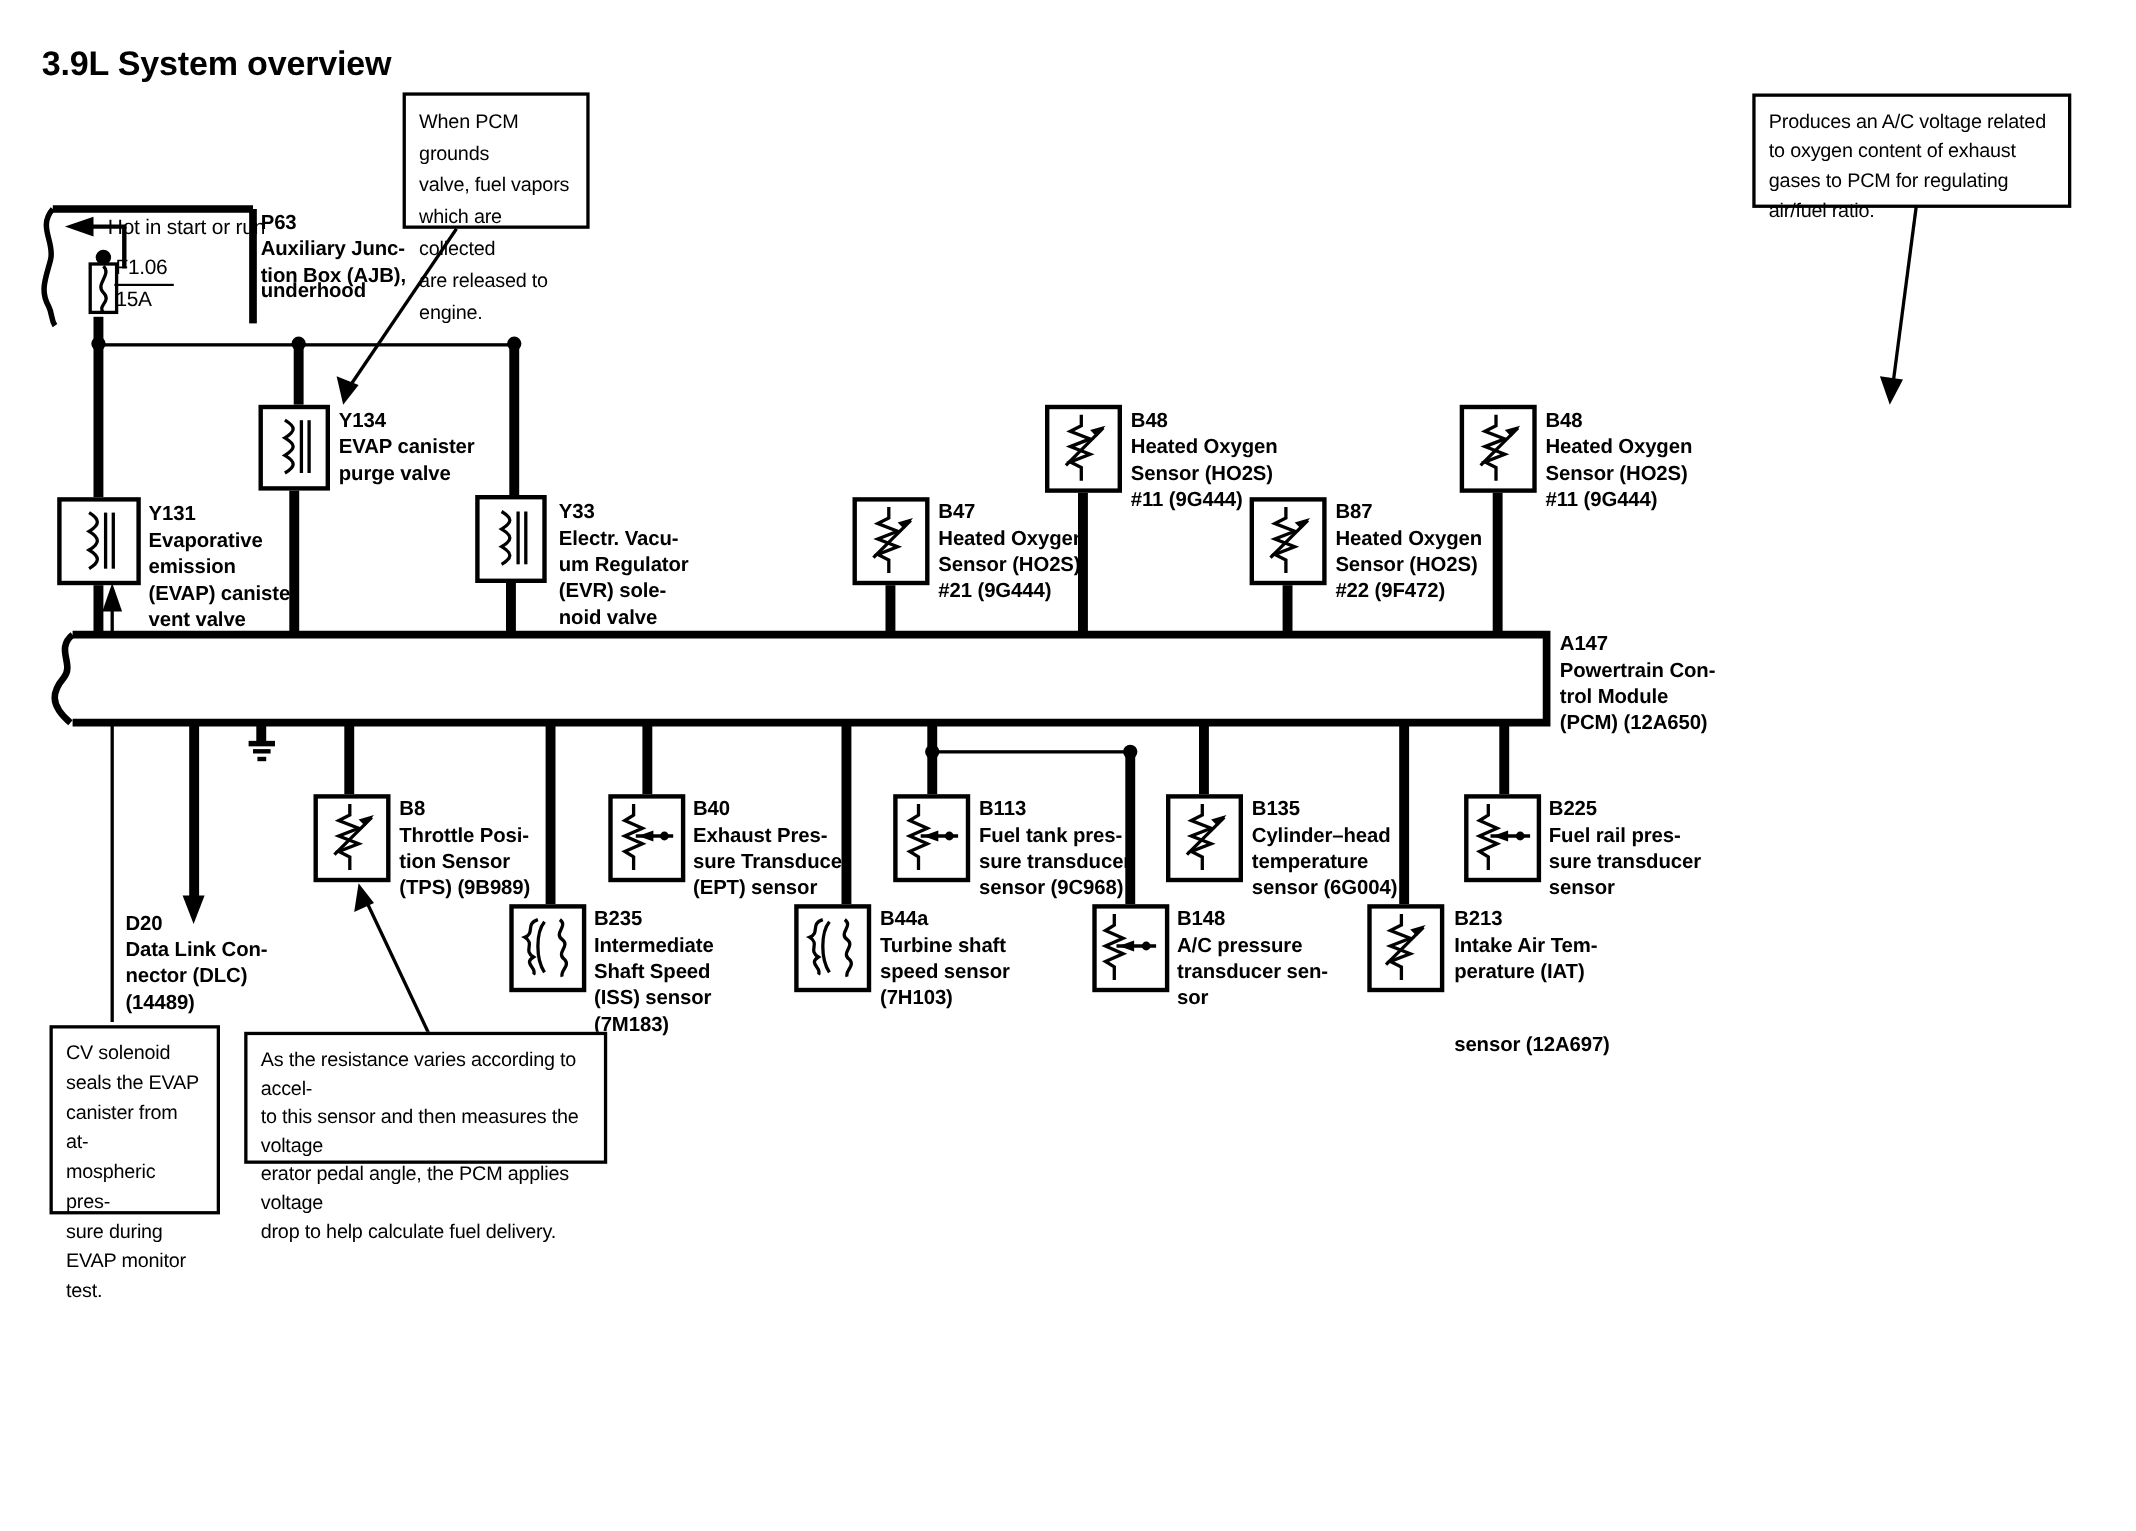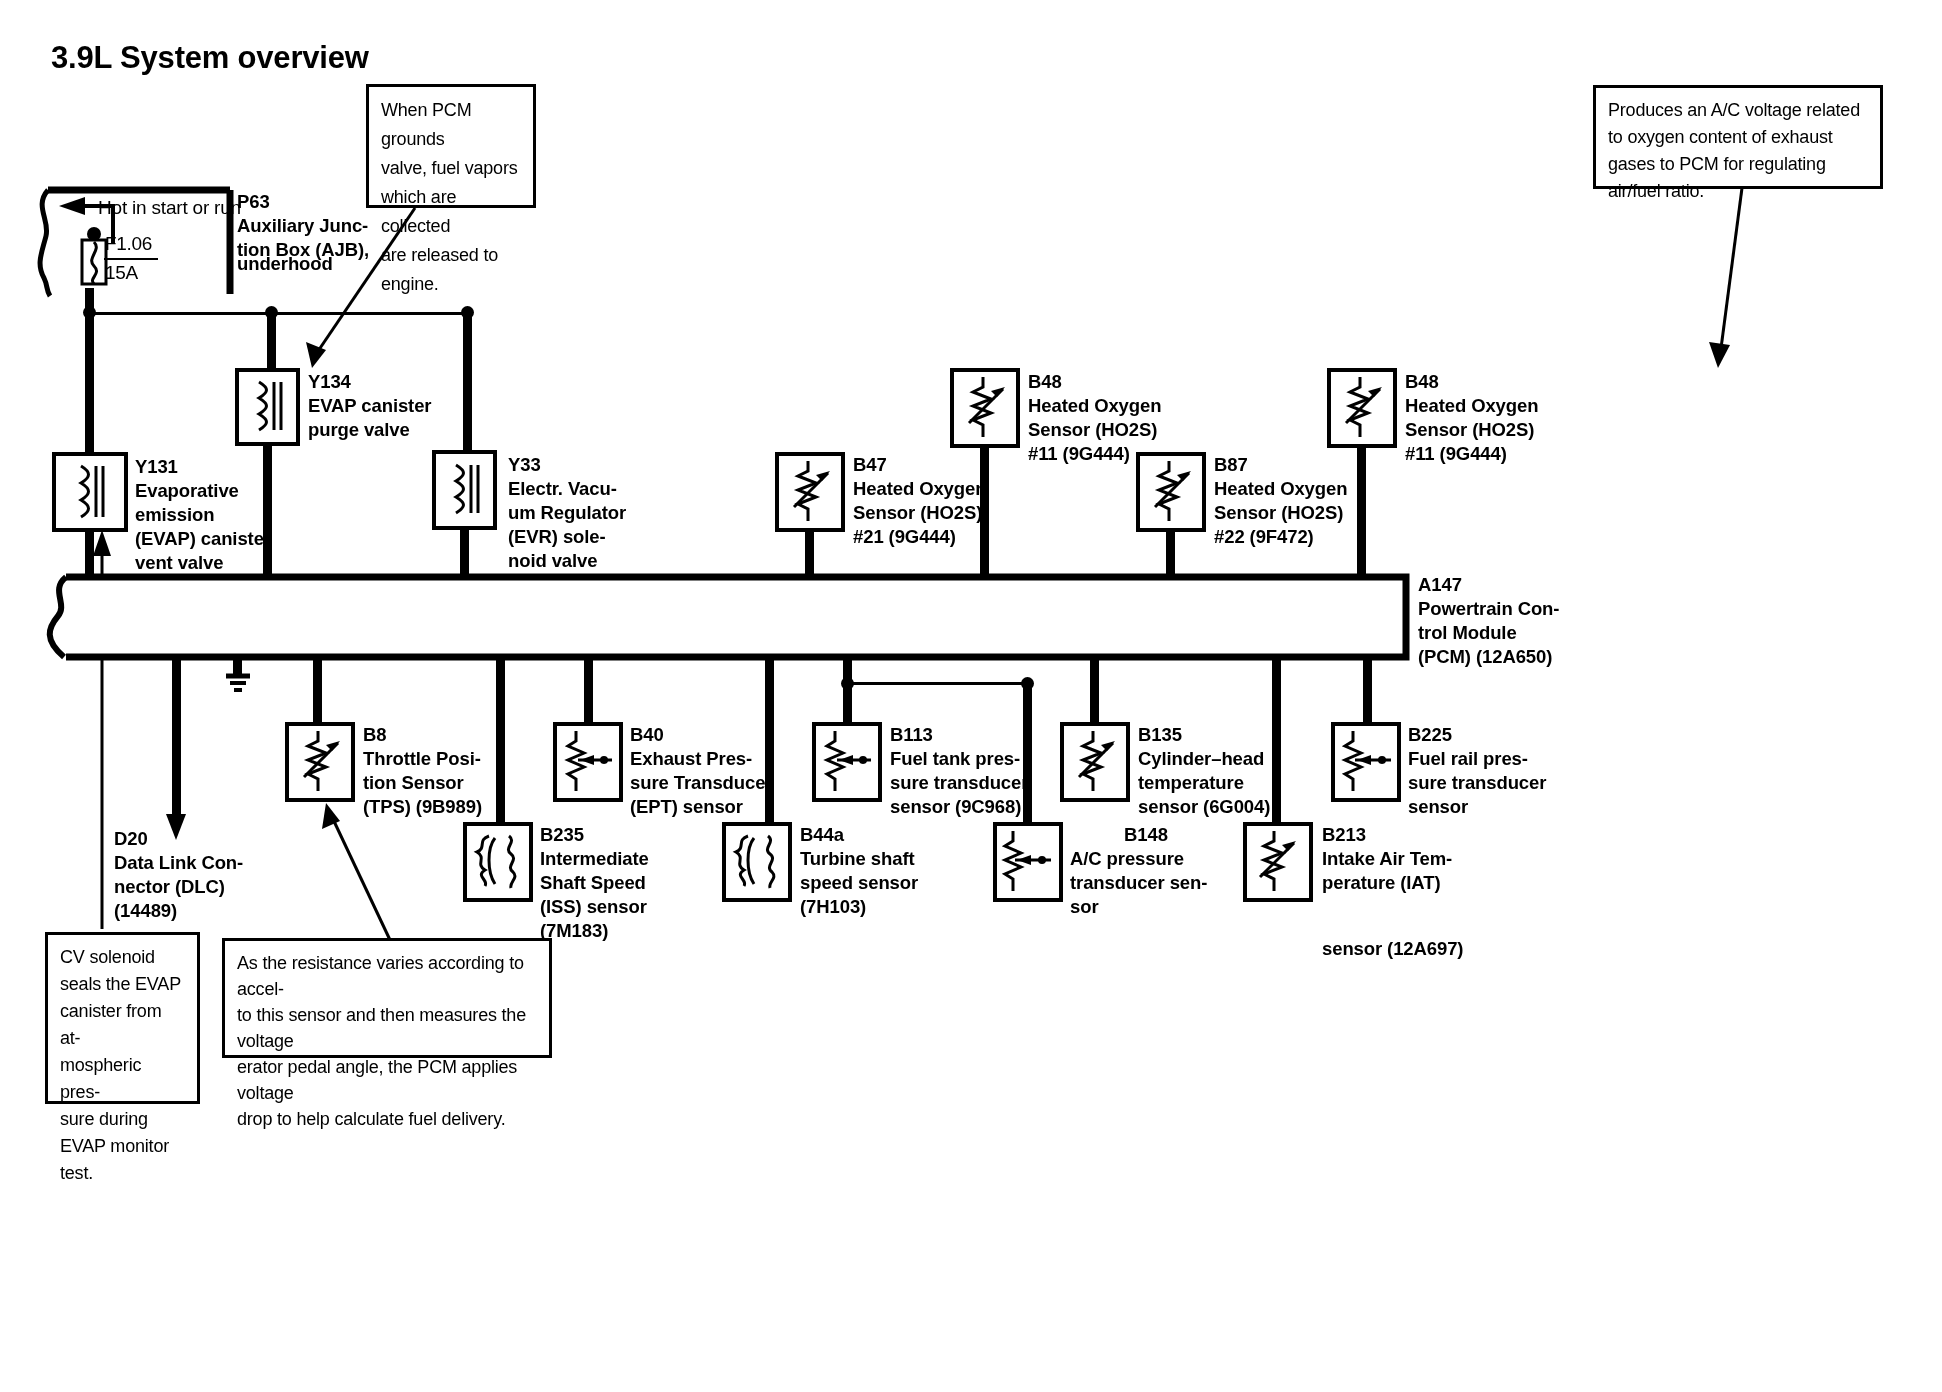--- a/index.html
+++ b/index.html
@@ -68,21 +68,21 @@
     line-height:23px;
   }
   svg{display:block;overflow:visible;}
   .sym{position:absolute;}
 </style>
 </head>
 <body>
 
 <div id="canvas">
 
-  <div class="t title" style="left:51px;top:40px;">3.9L System overview</div>
+  <div class="t title" style="left:38px;top:40px;">3.9L System overview</div>
 
   <div class="note" style="left:366px;top:84px;width:170px;height:124px;">
     <div>When PCM grounds</div>
     <div>valve, fuel vapors</div>
     <div>which are collected</div>
     <div>are released to</div>
     <div>engine.</div>
   </div>
 
   <svg class="sym" style="left:290px;top:200px;width:130px;height:175px;">
@@ -333,21 +333,21 @@
   <div class="t reflabel" style="left:890px;top:795px;text-align:right;">sensor (9C968)</div>
 
   <div class="wire vwire" style="left:1023px;top:682px;height:140px;"></div>
   <div class="box" style="left:993px;top:822px;width:70px;height:80px;"></div>
   <svg class="sym" style="left:1003px;top:829px;width:52px;height:66px;">
     <path d="M 10 2 L 10 12 L 2 17 L 18 24 L 2 31 L 18 38 L 2 45 L 10 50 L 10 62" stroke="#000" stroke-width="3" fill="none"></path>
     <line x1="12" y1="31" x2="48" y2="31" stroke="#000" stroke-width="3"></line>
     <polygon points="14,31 28,26 28,36" fill="#000"></polygon>
     <circle cx="39" cy="31" r="4" fill="#000"></circle>
   </svg>
-  <div class="t reflabel" style="left:1124px;top:823px;">B148</div>
+  <div class="t reflabel" style="left:1070px;top:823px;">B148</div>
   <div class="t reflabel" style="left:1070px;top:847px;">A/C pressure</div>
   <div class="t reflabel" style="left:1070px;top:871px;">transducer sen-</div>
   <div class="t reflabel" style="left:1070px;top:895px;">sor</div>
 
   <div class="wire vwire" style="left:1090px;top:656px;height:66px;"></div>
   <div class="box" style="left:1060px;top:722px;width:70px;height:80px;"></div>
   <svg class="sym" style="left:1075px;top:729px;width:44px;height:66px;">
     <path d="M 18 2 L 18 12 L 8 17 L 26 24 L 8 31 L 26 38 L 8 45 L 18 50 L 18 62" stroke="#000" stroke-width="3" fill="none"></path>
     <line x1="4" y1="48" x2="38" y2="14" stroke="#000" stroke-width="3"></line>
     <polygon points="40,12 26,16 32,22" fill="#000"></polygon>

